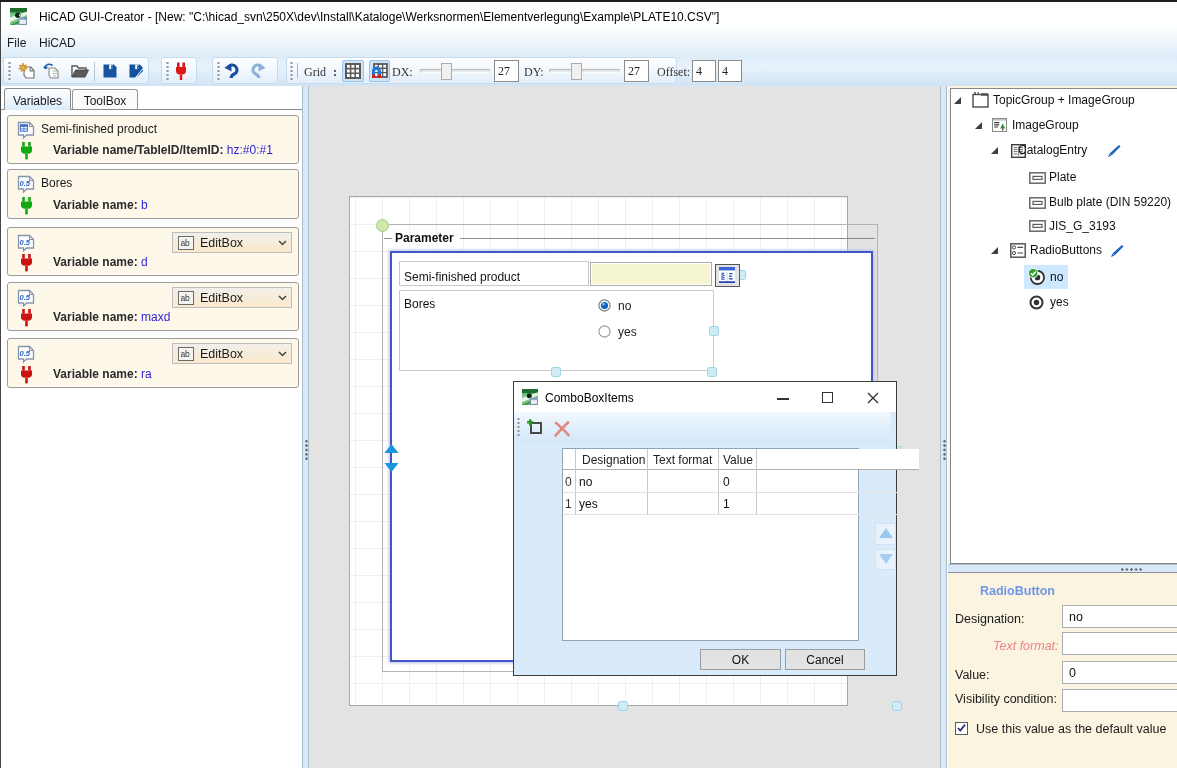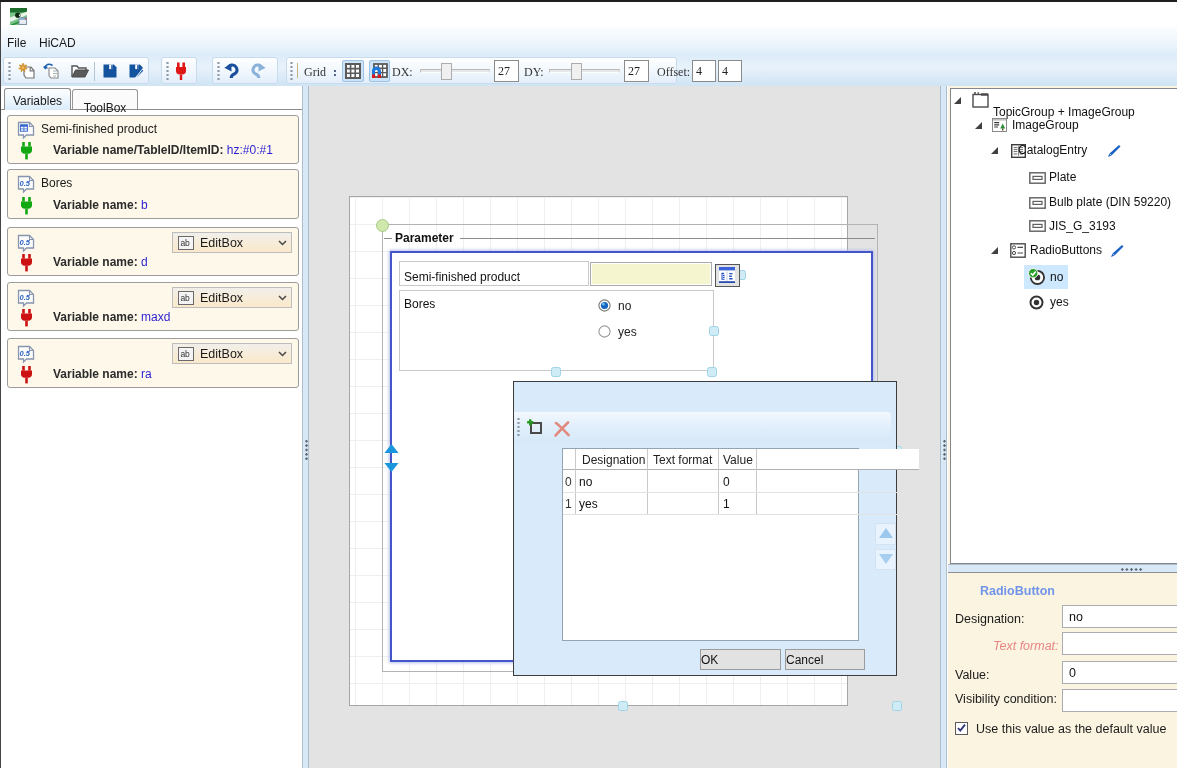--- a/index.html
+++ b/index.html
@@ -45,21 +45,21 @@
   background-image:linear-gradient(to right,#efefef 1px,transparent 1px),linear-gradient(to bottom,#efefef 1px,transparent 1px);
   background-size:27px 27px; background-position:5px 0px; }
 .handle { position:absolute; width:10px; height:10px; background:#cfecf6; border:1px solid #9ed4e6; border-radius:2.5px; }
 .ltbox { position:absolute; border:1px solid #c9c9c9; background:#fff; }
 
 
 #dialog { left:204px; top:295px; width:384px; height:295px; background:#d9eafa; border:1px solid #3c3c3c; }
 #dlgtitle { position:absolute; left:0; top:0; width:382px; height:30px; background:#fff; }
 #dlgtoolbar { position:absolute; left:0; top:30px; width:377px; height:31px; background:linear-gradient(180deg,#f2f8fe 0%,#e2effb 45%,#d5e8f9 100%); border-radius:0 4px 4px 0; }
 #dlgtable { position:absolute; left:1px; top:66px; width:297px; height:193px; background:#fff; border:1px solid #93a5b5;margin-left:47px; }
-.dbtn { position:absolute; top:267px; height:21px; background:#e2e2e2; border:1px solid #9c9c9c; padding-top:3px; font-size:12px; color:#111; }
+.dbtn { position:absolute; top:267px; height:21px; background:#e2e2e2; border:1px solid #9c9c9c; text-align:center; padding-top:3px; font-size:12px; color:#111; }
 
 
 #rightpanel { left:948px; top:86px; width:229px; height:682px; background:#fbf4e1; }
 #treearea { position:absolute; left:2px; top:2px; width:227px; height:476px; background:#fff; border:1px solid #828790; border-right:none; }
 .trow { position:absolute; white-space:nowrap; font-size:12px; color:#111; }
 .texp { position:absolute; width:0; height:0; border-left:7px solid transparent; border-bottom:7px solid #404040; }
 #hsplit { position:absolute; left:0; top:478px; width:229px; height:9px; background:#d9e8f6; border-top:1px solid #abbeca; border-bottom:1px solid #8a8f96; }
 .hdots { position:absolute; top:3px; width:24px; height:3px; background-image:radial-gradient(circle,#5c6670 1.1px,transparent 1.4px); background-size:4.6px 3px; }
 #props { position:absolute; left:0; top:487px; width:229px; height:195px; background:#fbf4e1; }
 .plabel { position:absolute; font-size:12.5px; color:#1a1a1a; }
@@ -74,20 +74,21 @@
     <rect x="0" y="0" width="17" height="17" fill="#7ac488"></rect>
     <rect x="0" y="0" width="17" height="4.5" fill="#1d6e2d"></rect>
     <path d="M0 9.5 L17 3.5 L17 7 L0 14 Z" fill="#f0faf0" opacity="0.92"></path>
     <path d="M0 17 L17 9.5 L17 12 L4 17 Z" fill="#2e8f41"></path>
     <circle cx="7.8" cy="7.2" r="2.7" fill="#0e2a10"></circle>
     <path d="M9 6 A2.7 2.7 0 0 1 10.4 8.5 L9 8 Z" fill="#e8f5e8"></path>
     <rect x="9" y="9.8" width="7.6" height="6.6" fill="#e8edf5" stroke="#7888a0" stroke-width="0.9"></rect>
     <rect x="9" y="9.8" width="7.6" height="2" fill="#88aacc"></rect>
     <rect x="15" y="10" width="1.4" height="1.5" fill="#c05050"></rect>
   </svg>
+  <div class="abs" id="titletext">HiCAD GUI-Creator - [New: "C:\hicad_svn\250X\dev\Install\Kataloge\Werksnormen\Elementverlegung\Example\PLATE10.CSV"]</div>
 </div>
 <div class="abs" id="menubar">
   <div class="abs menuitem" style="left:6px;">File</div>
   <div class="abs menuitem" style="left:38px;">HiCAD</div>
 </div>
 <div class="abs" id="toolbar">
 
   <div class="tbgroup" style="left:2px; width:146px;">
     <div class="grip" style="left:4px; top:3px; height:20px;"></div>
     <svg class="abs" style="left:13px; top:4px;" width="18" height="18" viewBox="0 0 18 18">
@@ -173,21 +174,21 @@
     <div class="slider-thumb" style="left:284px; top:5px;"></div>
     <div class="tbbox" style="left:337px; top:2px; width:25px; height:22px;">27</div>
     <div class="tblabel" style="left:370px; top:7px;">Offset:</div>
     <div class="tbbox" style="left:405px; top:2px; width:24px; height:22px;">4</div>
     <div class="tbbox" style="left:431px; top:2px; width:24px; height:22px;">4</div>
   </div>
 </div>
 <div class="abs" id="leftpanel">
   <div id="tabline"></div>
   <div class="tab" style="left:3px; top:2px; width:67px; height:22px; background:linear-gradient(180deg,#fcfeff 0%,#eef6fd 50%,#d9ebf9 100%); z-index:2; padding-top:5px;">Variables</div>
-  <div class="tab" style="left:71px; top:3px; width:66px; height:20px; background:#fbfbfb; border-color:#989898; padding-top:11px;">ToolBox</div>
+  <div class="tab" style="left:71px; top:3px; width:66px; height:20px; background:#fbfbfb; border-color:#989898; padding-top:4px;">ToolBox</div>
 
   <div class="card" style="top:29px; height:49px;">
     <svg class="abs" style="left:9px; top:5px;" width="18" height="19" viewBox="0 0 18 19">
       <path d="M1.5 1.5 L12.5 1.5 L16.5 5.5 L16.5 14 L9.5 14 L6.5 17 L6.5 14 L1.5 14 Z" fill="#fdfdfd" stroke="#8795ad" stroke-width="1.3"></path>
       <path d="M12.5 1.5 L12.5 5.5 L16.5 5.5" fill="none" stroke="#8795ad" stroke-width="1.1"></path>
       <rect x="3.4" y="3.8" width="7" height="6.4" fill="#fff" stroke="#3568cc" stroke-width="1"></rect>
       <rect x="3.4" y="3.8" width="7" height="2" fill="#3568cc"></rect>
       <path d="M6.9 5.8 V10.2 M3.4 7.9 H10.4" stroke="#3568cc" stroke-width="0.8"></path>
     </svg>
     <div class="cardtitle" style="top:6px;">Semi-finished product</div>
@@ -343,20 +344,37 @@
       <path d="M7.5 0 L14.5 9 L0.5 9 Z" fill="#1a96dc"></path>
       <path d="M7.5 28 L14.5 19 L0.5 19 Z" fill="#1a96dc"></path>
     </svg>
 
     <div class="handle" style="left:542px; top:249px;"></div>
   </div>
   <div class="handle" style="left:309px; top:615px;"></div>
   <div class="handle" style="left:583px; top:615px;"></div>
 
   <div class="abs" id="dialog">
+    <div id="dlgtitle">
+      <svg class="abs" style="left:8px; top:7px;" width="16" height="16" viewBox="0 0 16 16">
+        <rect x="0" y="0" width="16" height="16" fill="#7ac488"></rect>
+        <rect x="0" y="0" width="16" height="4.2" fill="#1d6e2d"></rect>
+        <path d="M0 9 L16 3.3 L16 6.6 L0 13.2 Z" fill="#f0faf0" opacity="0.92"></path>
+        <path d="M0 16 L16 9 L16 11.3 L3.8 16 Z" fill="#2e8f41"></path>
+        <circle cx="7.3" cy="6.8" r="2.5" fill="#0e2a10"></circle>
+        <rect x="8.5" y="9.2" width="7.1" height="6.2" fill="#e8edf5" stroke="#7888a0" stroke-width="0.9"></rect>
+        <rect x="8.5" y="9.2" width="7.1" height="1.9" fill="#88aacc"></rect>
+      </svg>
+      <div class="abs" style="left:31px; top:9px; font-size:12px; color:#000;">ComboBoxItems</div>
+      <div class="abs" style="left:263px; top:16px; width:12px; height:1.5px; background:#333;"></div>
+      <div class="abs" style="left:308px; top:10px; width:11px; height:11px; border:1.5px solid #333;"></div>
+      <svg class="abs" style="left:353px; top:10px;" width="12" height="12" viewBox="0 0 12 12">
+          <path d="M1 1 L11 11 M11 1 L1 11" stroke="#333" stroke-width="1.4"></path>
+        </svg>
+    </div>
     <div id="dlgtoolbar">
       <div class="grip" style="left:3px; top:5px; height:20px;"></div>
       <svg class="abs" style="left:13px; top:7px;" width="16" height="16" viewBox="0 0 16 16">
         <rect x="4" y="4" width="10" height="10" fill="none" stroke="#4a4a4a" stroke-width="2"></rect>
         <path d="M3.2 0.2 V6.4 M0.1 3.3 H6.3" stroke="#279a25" stroke-width="2.4"></path>
       </svg>
       <svg class="abs" style="left:40px; top:9px;" width="16" height="16" viewBox="0 0 16 16">
         <path d="M2 2 C5.5 4.5 11 10.5 14.5 14 M14 1.5 C10.5 5 5 10.5 1.5 14.5" stroke="#e08a80" stroke-width="2.6" fill="none" stroke-linecap="round"></path>
       </svg>
     </div>
@@ -397,21 +415,21 @@
   </div>
 <div class="abs" id="rightpanel">
   <div id="treearea">
 
     <div class="texp" style="left:3px; top:8px;"></div>
     <svg class="abs" style="left:21px; top:3px;" width="17" height="16" viewBox="0 0 17 16">
       <rect x="1" y="2.5" width="15" height="12.5" fill="#fff" stroke="#4a4a4a" stroke-width="1.4"></rect>
       <path d="M2 1 h2 M5.5 1 h1.5" stroke="#4a4a4a" stroke-width="1.6"></path>
       <path d="M9 2.5 h7" stroke="#4a4a4a" stroke-width="2.4"></path>
     </svg>
-    <div class="trow" style="left:42px; top:4px;margin-top:12px;">TopicGroup + ImageGroup</div>
+    <div class="trow" style="left:42px; top:4px;">TopicGroup + ImageGroup</div>
 
     <div class="texp" style="left:24px; top:33px;"></div>
     <svg class="abs" style="left:41px; top:29px;" width="15" height="14" viewBox="0 0 15 14">
       <rect x="0.5" y="0.5" width="14" height="13" fill="#fff" stroke="#8a8a8a" stroke-width="1"></rect>
       <rect x="1" y="1" width="13" height="1.6" fill="#c0c0c0"></rect>
       <path d="M2.2 4.6 h5 M2.2 6.8 h5 M2.2 9 h3.8" stroke="#3c3c3c" stroke-width="1.2"></path>
       <path d="M8.2 10.5 L10.7 5.5 L13.2 10.5 Z" fill="#2e8f3a"></path>
       <rect x="10" y="10.5" width="1.4" height="2" fill="#5c4326"></rect>
     </svg>
     <div class="trow" style="left:61px; top:29px;">ImageGroup</div>

